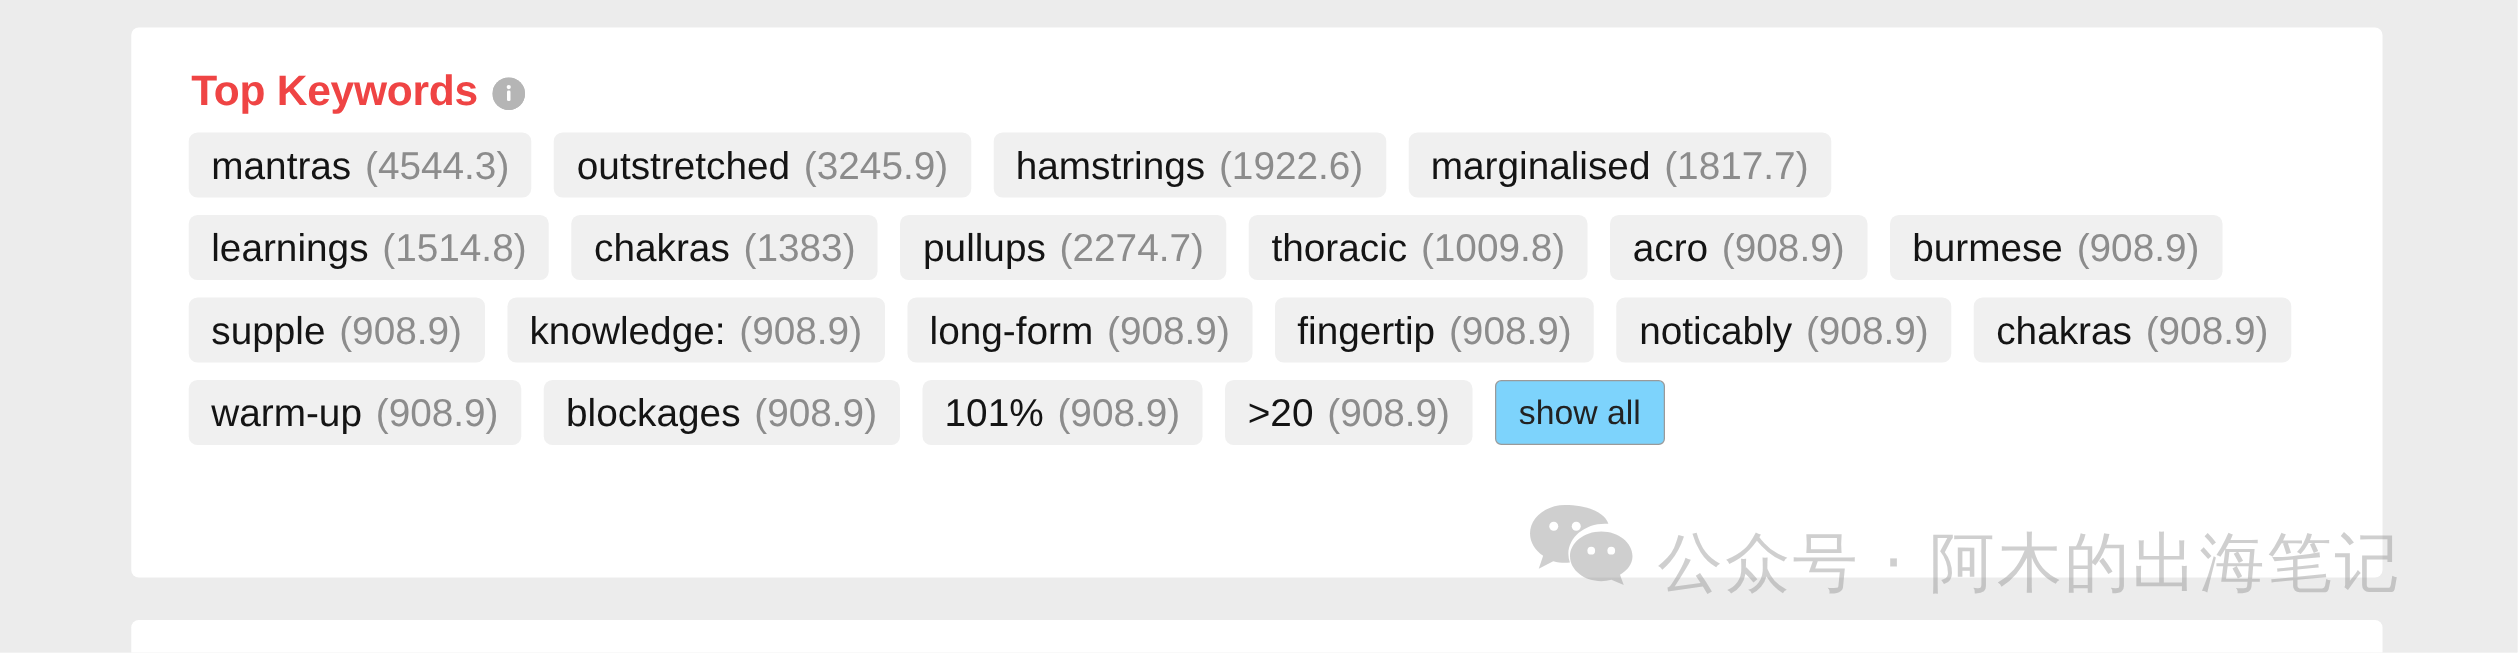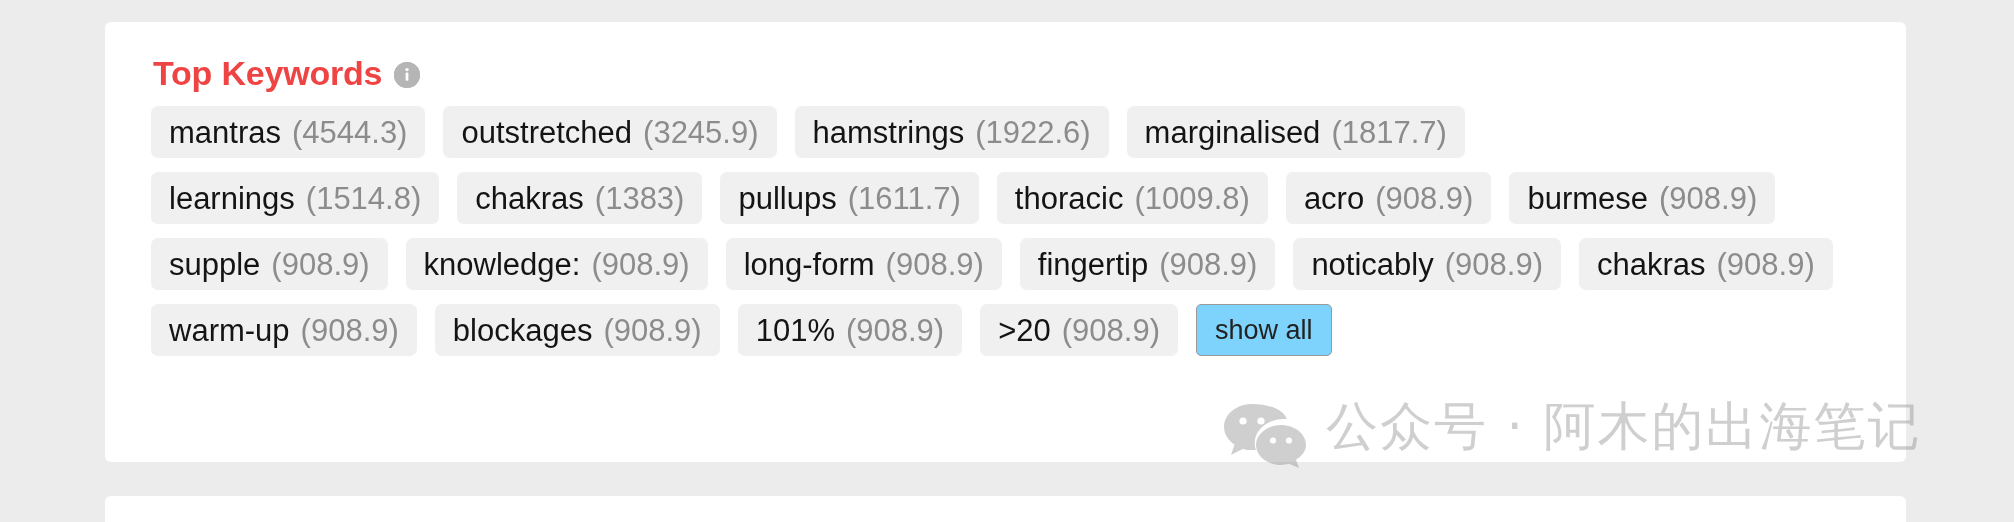--- a/index.html
+++ b/index.html
@@ -128,21 +128,21 @@
     background: #ffffff;
     border-radius: 6px;
   }
 
   
   #watermark {
     position: absolute;
     left: 1222px;
     top: 400px;
     display: flex;
-    align-items: flex-start;
+    align-items: flex-end;
     gap: 18px;
     pointer-events: none;
     opacity: 0.42;
   }
 
   #watermark .wm-logo { flex: 0 0 auto; display: block; }
 
   #watermark .wm-text {
     font-size: 52px;
     color: #8f8f8f;
@@ -195,21 +195,21 @@
         <span class="chip">
           <span class="kw-term">learnings</span>
           <span class="kw-score">(1514.8)</span>
         </span>
         <span class="chip">
           <span class="kw-term">chakras</span>
           <span class="kw-score">(1383)</span>
         </span>
         <span class="chip">
           <span class="kw-term">pullups</span>
-          <span class="kw-score">(1611.7)</span>
+          <span class="kw-score">(2274.7)</span>
         </span>
         <span class="chip">
           <span class="kw-term">thoracic</span>
           <span class="kw-score">(1009.8)</span>
         </span>
         <span class="chip">
           <span class="kw-term">acro</span>
           <span class="kw-score">(908.9)</span>
         </span>
         <span class="chip">

